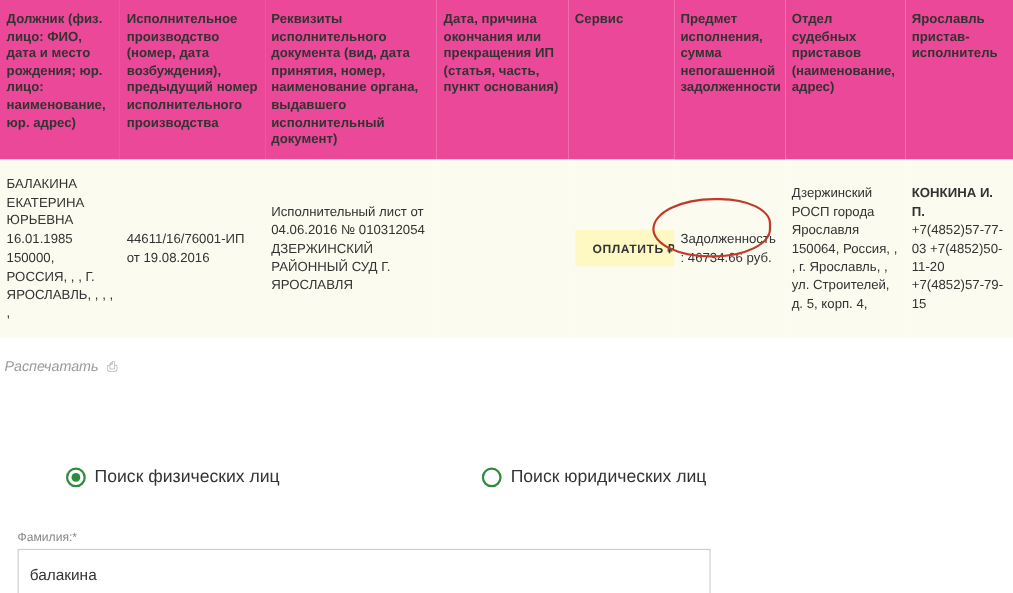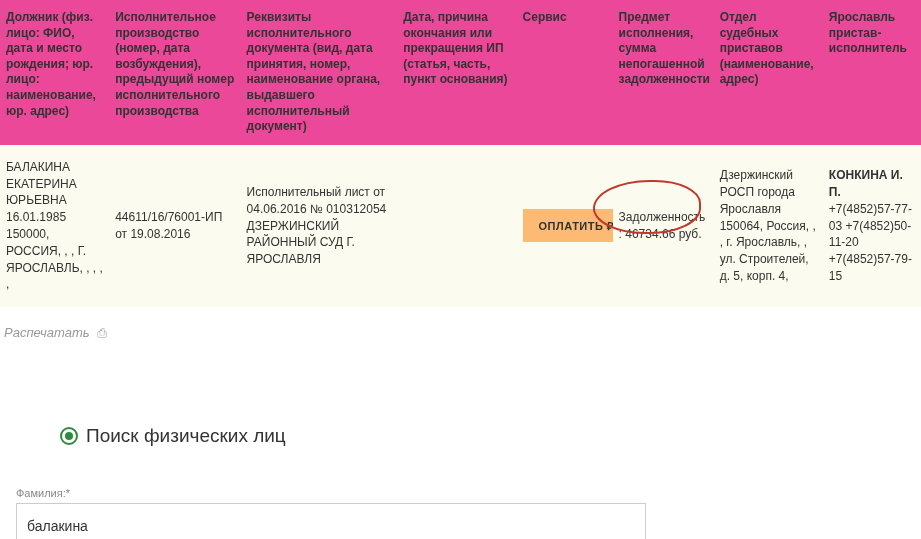--- a/index.html
+++ b/index.html
@@ -35,21 +35,21 @@
     }
     .col1 { width: 108px; }
     .col2 { width: 130px; }
     .col3 { width: 155px; }
     .col4 { width: 118px; }
     .col5 { width: 95px; }
     .col6 { width: 100px; }
     .col7 { width: 108px; }
     .col8 { width: 97px; }
     .pay-btn {
-      background: #fdba74;
+      background: #fef9c3;
       border: none;
       color: #333;
       font-weight: bold;
       font-size: 11px;
       padding: 9px 16px;
       cursor: pointer;
       letter-spacing: 0.5px;
       white-space: nowrap;
     }
     .debt-cell {
@@ -88,21 +88,21 @@
       display: flex;
       gap: 140px;
       align-items: center;
       margin-bottom: 40px;
     }
     .radio-item {
       display: flex;
       align-items: center;
       gap: 8px;
       cursor: pointer;
-      font-size: 19px;
+      font-size: 16px;
       padding-left: 44px;
     }
     .radio-circle {
       width: 18px;
       height: 18px;
       border: 2px solid #2e8b3e;
       border-radius: 50%;
       position: relative;
       flex-shrink: 0;
     }
@@ -191,20 +191,24 @@
   <span>Распечатать</span>
   <span class="print-icon">⎙</span>
 </div>
 
 <div class="search-section">
   <div class="radio-row">
     <div class="radio-item">
       <span class="radio-circle selected"></span>
       <span>Поиск физических лиц</span>
     </div>
+    <div class="radio-item">
+      <span class="radio-circle"></span>
+      <span>Поиск юридических лиц</span>
+    </div>
   </div>
 
   <div class="form-group">
     <label class="form-label">Фамилия:*</label>
     <input class="form-input" type="text" value="балакина" style="">
   </div>
 </div>
 
 
 

